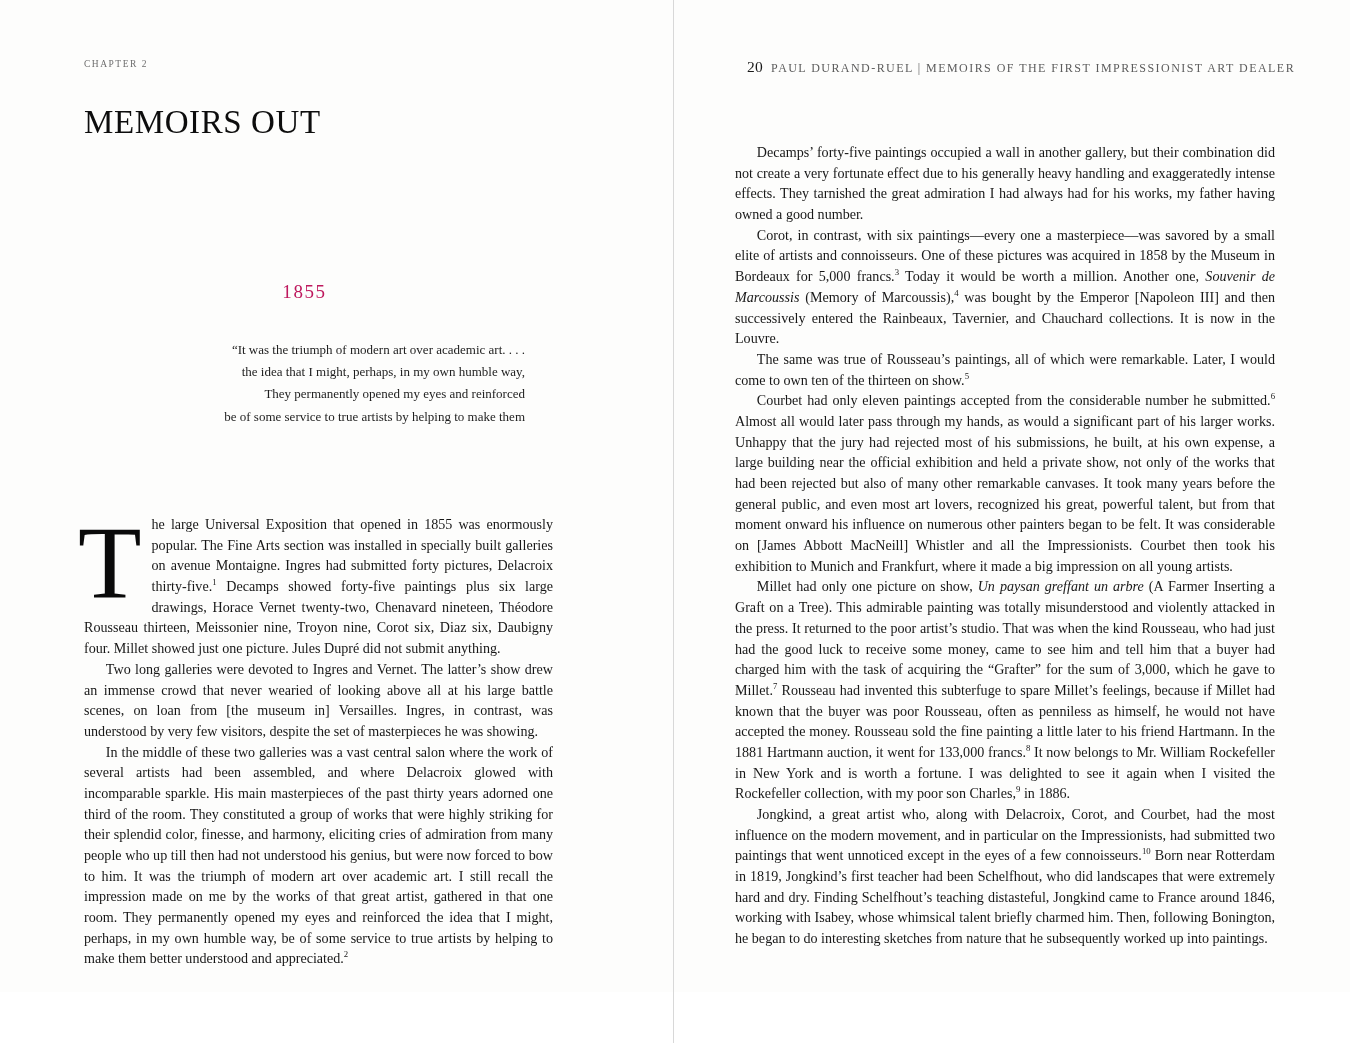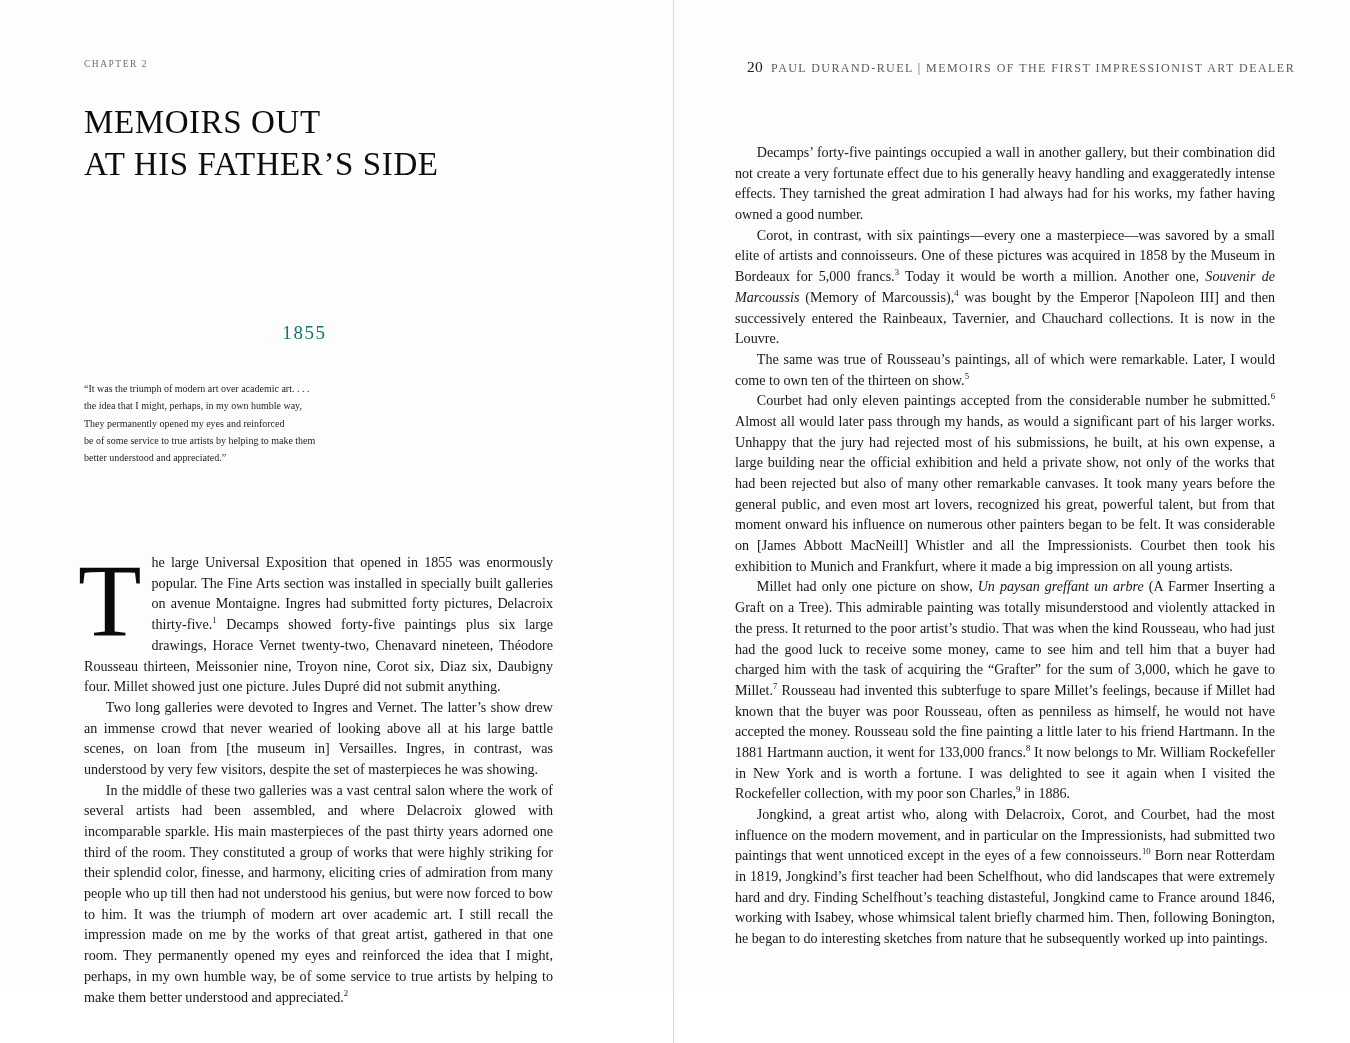--- a/index.html
+++ b/index.html
@@ -92,27 +92,27 @@
     display: block;
     white-space: nowrap;
   }
 
   
   .year {
     margin: 137px 0 0 0;
     text-align: center;
     font-size: 19px;
     letter-spacing: 1.6px;
-    color: #0f766e;
+    color: #be185d;
     padding-right: 28px;
   }
   .epigraph {
     margin: 36px 0 0 0;
-    text-align: left;
-    font-size: 10px;
+    text-align: right;
+    font-size: 13px;
     line-height: 1.72;
     color: #1d1d1d;
     padding-right: 28px;
   }
   .epigraph .eline { display: block; white-space: nowrap; }
 
   
   .body-col p {
     margin: 0;
     font-size: 14.1px;
@@ -157,31 +157,29 @@
 <div class="spread">
 
   <div class="gutter"></div>
 
   <div class="page page-left">
 
     <div class="chapter-label">CHAPTER 2</div>
 
     <h1 class="chapter-title">
       <span class="line">MEMOIRS OUT</span>
-      <span class="line">AT HIS FATHER’S SIDE</span>
     </h1>
 
     <div class="year">1855</div>
 
     <div class="epigraph">
       <span class="eline">“It was the triumph of modern art over academic art. . . .</span>
       <span class="eline">the idea that I might, perhaps, in my own humble way,</span>
       <span class="eline">They permanently opened my eyes and reinforced</span>
       <span class="eline">be of some service to true artists by helping to make them</span>
-      <span class="eline">better understood and appreciated.”</span>
     </div>
 
     <div class="body-col left-body">
       <p class="opening">
         <span class="dropcap">T</span><span>he large Universal Exposition that opened in 1855 was enormously popular. The Fine Arts section was installed in specially built galleries on avenue Montaigne. Ingres had submitted forty pictures, Delacroix thirty-five.<sup class="fn">1</sup> Decamps showed forty-five paintings plus six large drawings, Horace Vernet twenty-two, Chenavard nineteen, Théodore Rousseau thirteen, Meissonier nine, Troyon nine, Corot six, Diaz six, Daubigny four. Millet showed just one picture. Jules Dupré did not submit anything.</span>
       </p>
       <p>Two long galleries were devoted to Ingres and Vernet. The latter’s show drew an immense crowd that never wearied of looking above all at his large battle scenes, on loan from [the museum in] Versailles. Ingres, in contrast, was understood by very few visitors, despite the set of masterpieces he was showing.</p>
       <p>In the middle of these two galleries was a vast central salon where the work of several artists had been assembled, and where Delacroix glowed with incomparable sparkle. His main masterpieces of the past thirty years adorned one third of the room. They constituted a group of works that were highly striking for their splendid color, finesse, and harmony, eliciting cries of admiration from many people who up till then had not understood his genius, but were now forced to bow to him. It was the triumph of modern art over academic art. I still recall the impression made on me by the works of that great artist, gathered in that one room. They permanently opened my eyes and reinforced the idea that I might, perhaps, in my own humble way, be of some service to true artists by helping to make them better understood and appreciated.<sup class="fn">2</sup></p>
     </div>
 

